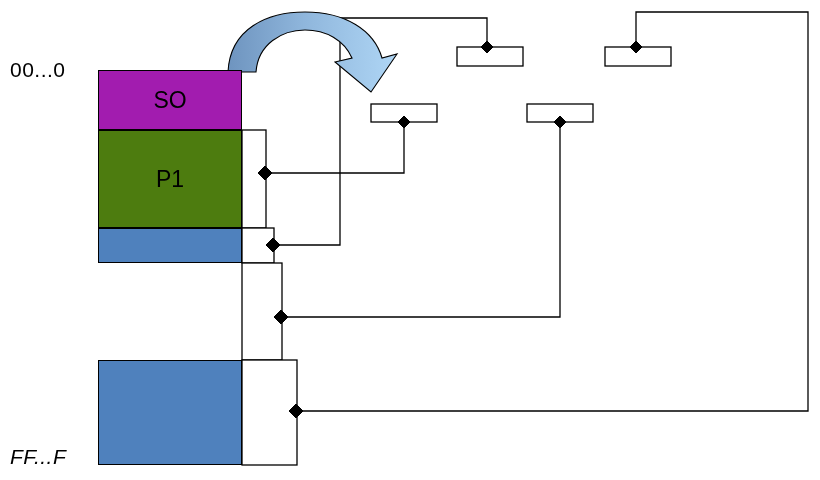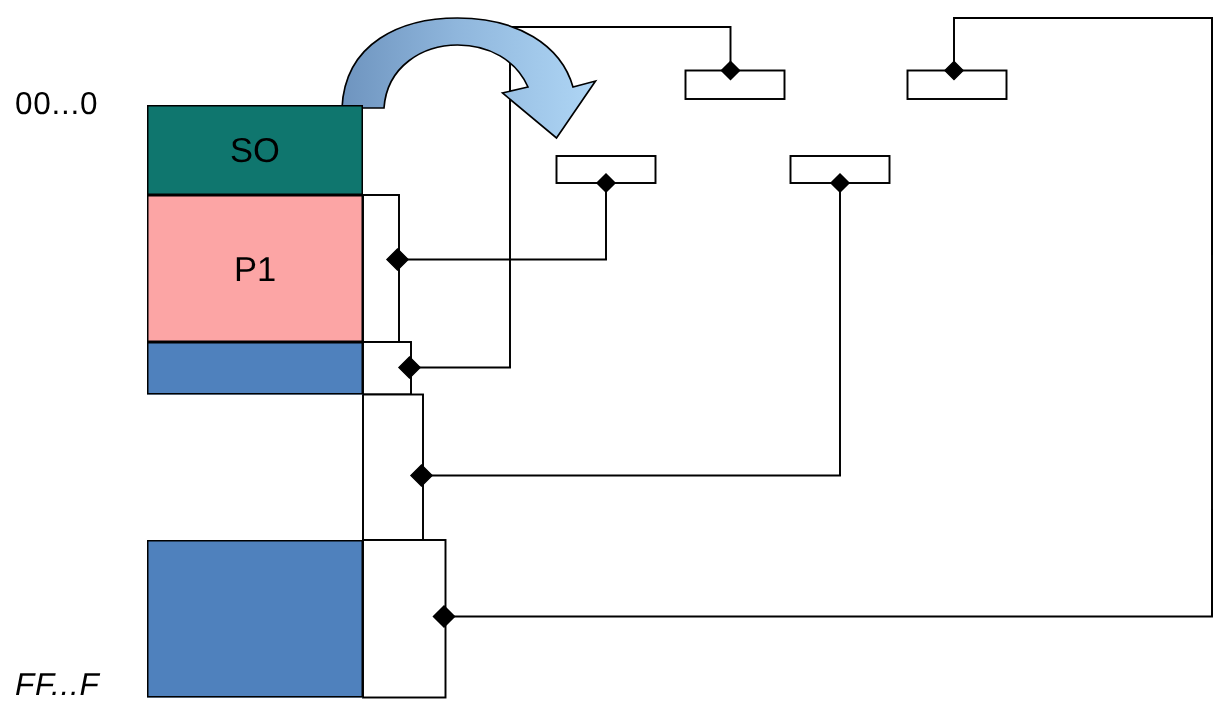--- a/index.html
+++ b/index.html
@@ -126,24 +126,24 @@
                L 397,54
                L 371,92
                L 335,62
                L 352,58
                C 344,40 326,30 305,30
                C 282,30 258,44 256,72
                Z" fill="url(#arrowGrad)" stroke="#000000" stroke-width="1.1"></path>
     </g>
   </svg>
 
-  <div class="mem-block" style="top:70px;  height:60px;  background:#0f766e;">
+  <div class="mem-block" style="top:70px;  height:60px;  background:#a21caf;">
     <span>SO</span>
   </div>
-  <div class="mem-block" style="top:130px; height:98px;  background:#fca5a5;">
+  <div class="mem-block" style="top:130px; height:98px;  background:#4d7c0f;">
     <span>P1</span>
   </div>
   <div class="mem-block" style="top:228px; height:35px;  background:#4F81BD;">
     <span></span>
   </div>
   <div class="mem-block" style="top:360px; height:105px; background:#4F81BD;">
     <span></span>
   </div>
 
 

